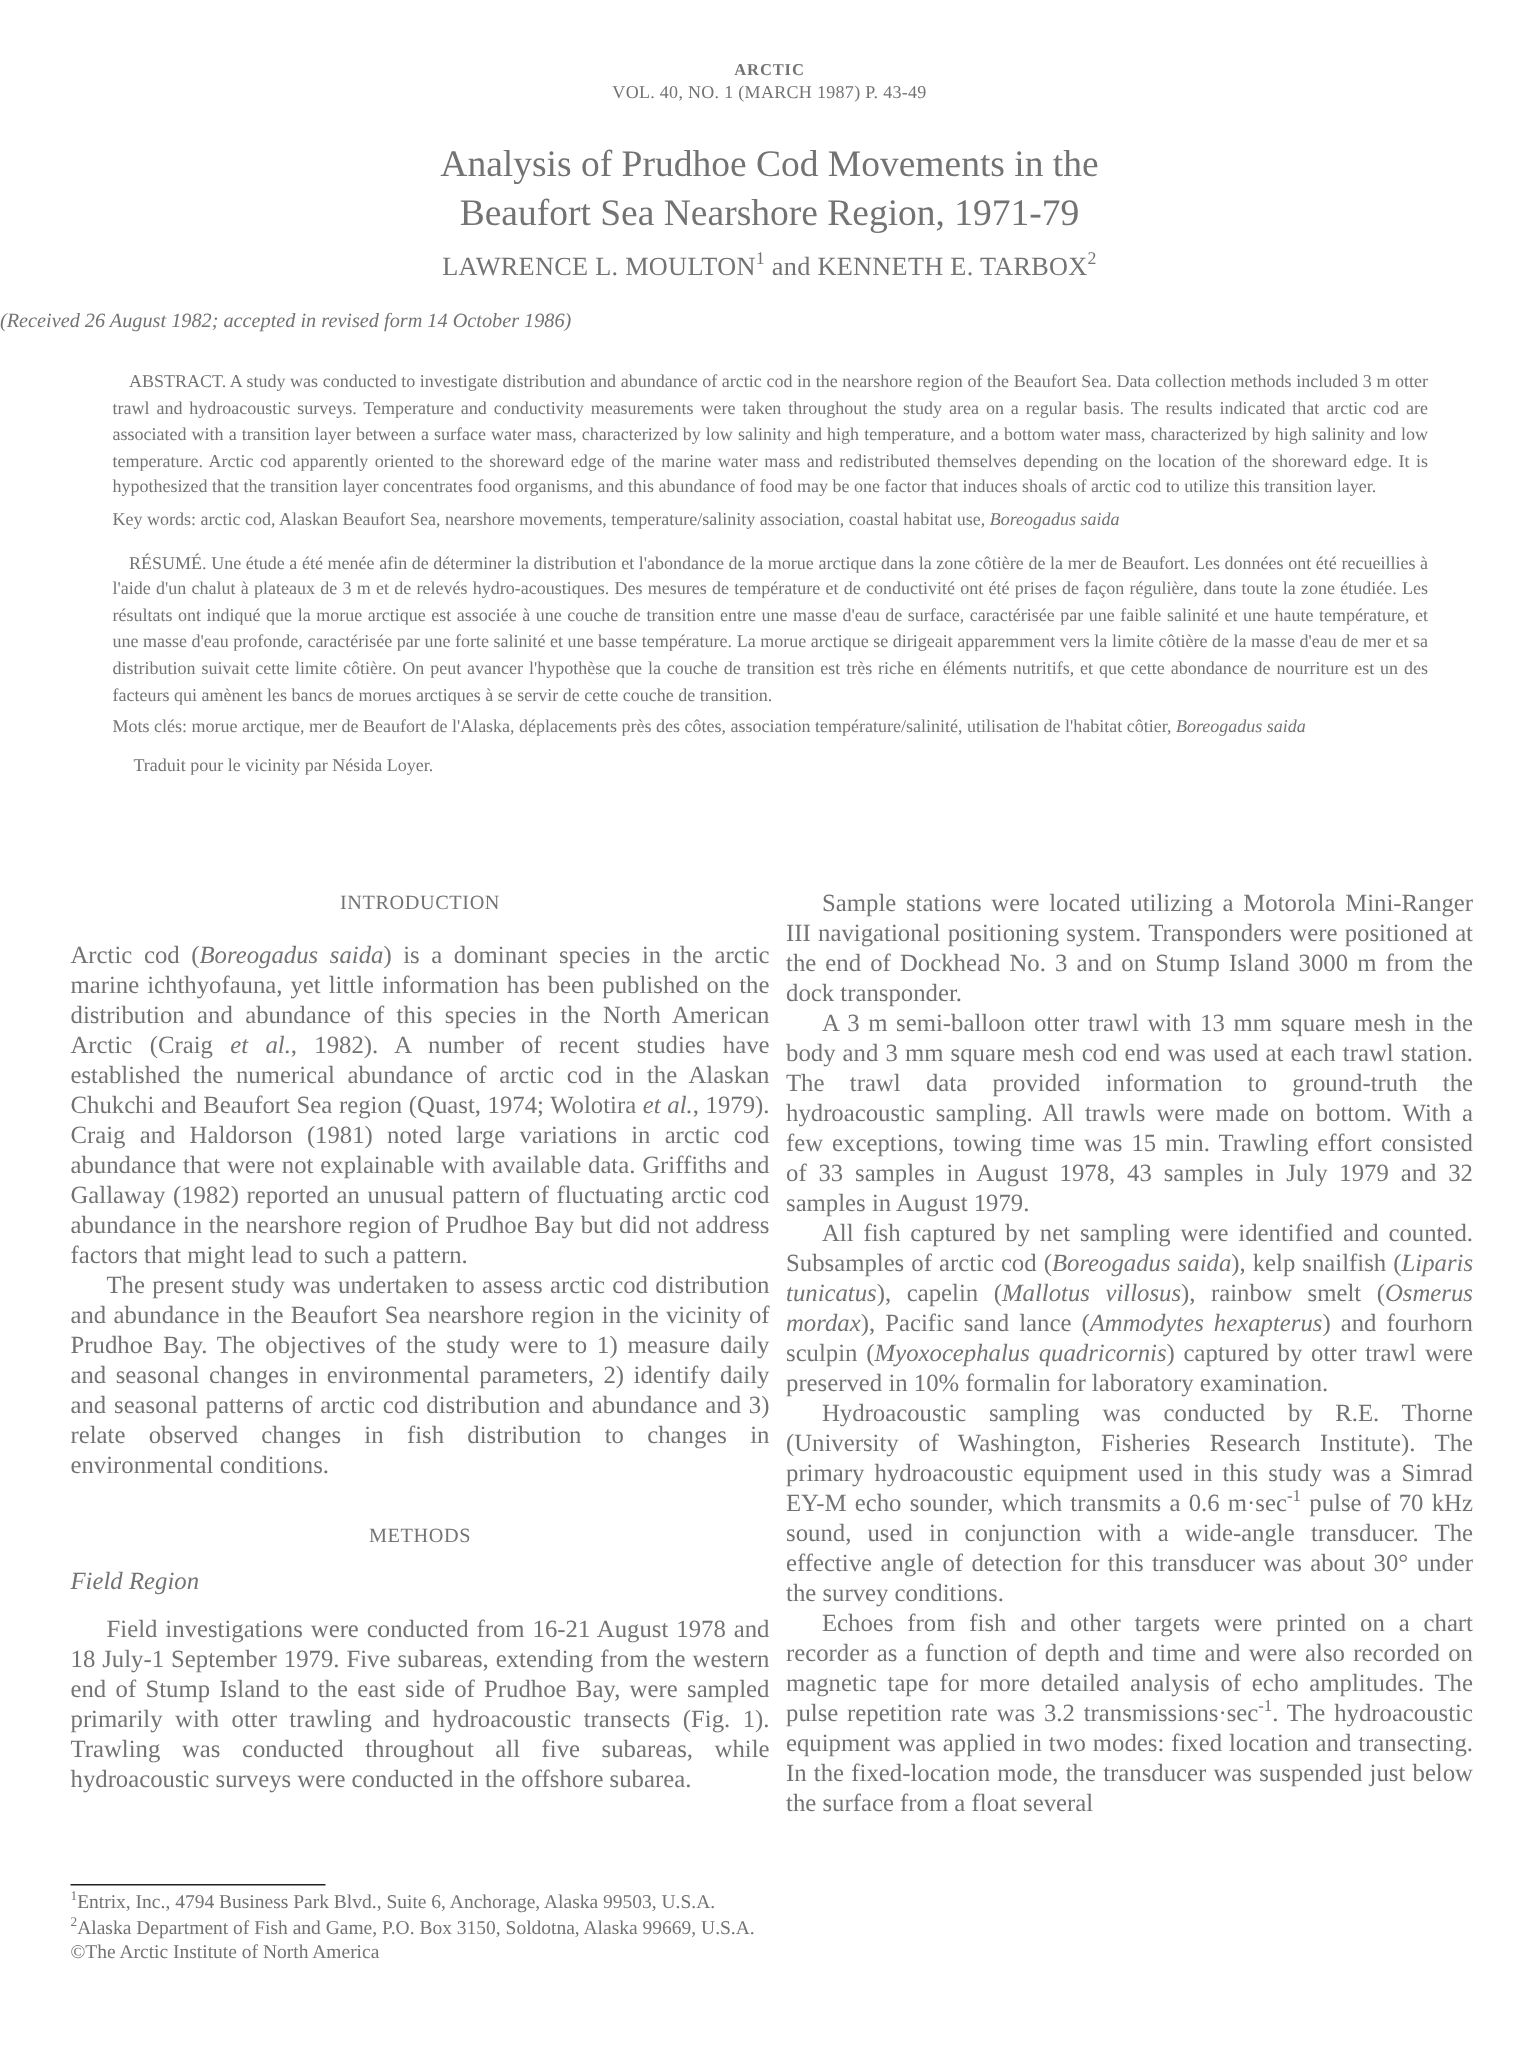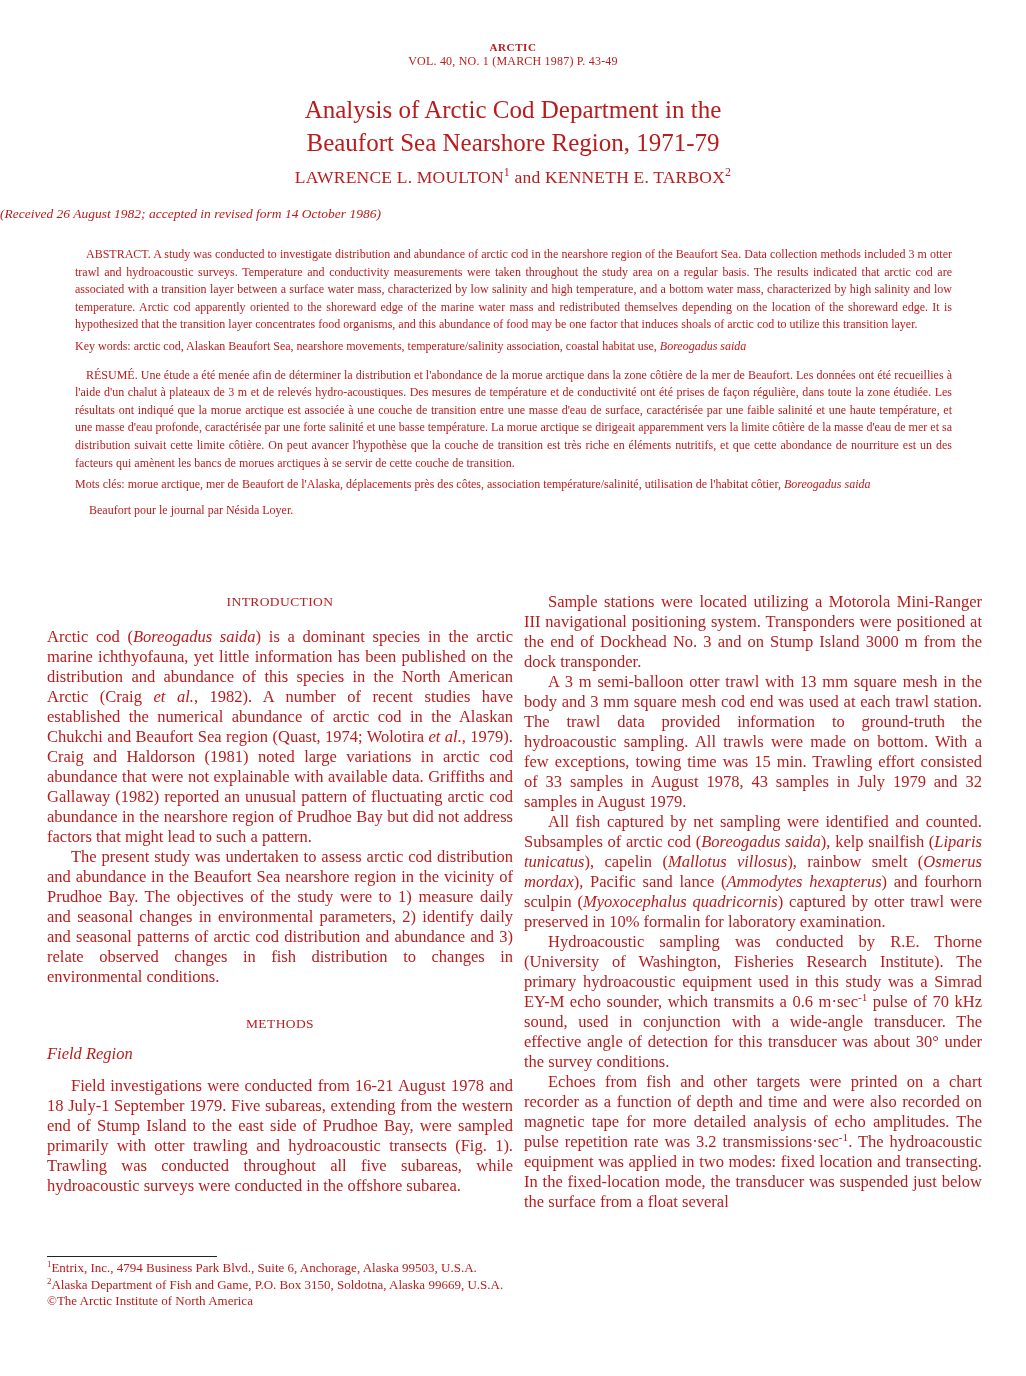--- a/index.html
+++ b/index.html
@@ -1,21 +1,21 @@
 <!DOCTYPE html>
 <html><head>
 <meta charset="utf-8">
 <style>
   html,body { margin:0; padding:0; background:#e8e8e8; }
   .page {
     position:relative;
     width:1026px; height:1376px;
     margin:0 auto;
     background:#ffffff;
-    color:#b91c1c;
+    color:#737373;
     font-family:"Liberation Serif", serif;
     overflow:hidden;
   }
   sup { font-size:68%; line-height:0; }
   .jheader { position:absolute; top:41px; left:0; right:0; text-align:center; }
   .jname  { font-size:11px; font-weight:bold; letter-spacing:0.6px; }
   .jissue { font-size:12px; margin-top:1px; letter-spacing:0.2px; }
 
   .title {
     position:absolute; top:93px; left:0; right:0;
@@ -68,34 +68,34 @@
 <body>
 
 <div class="page">
 
   <div class="jheader">
     <div class="jname">ARCTIC</div>
     <div class="jissue">VOL. 40, NO. 1 (MARCH 1987) P. 43-49</div>
   </div>
 
   <div class="title">
-    <div>Analysis of Arctic Cod Department in the</div>
+    <div>Analysis of Prudhoe Cod Movements in the</div>
     <div>Beaufort Sea Nearshore Region, 1971-79</div>
   </div>
 
   <div class="authors">LAWRENCE L. MOULTON<sup>1</sup> and KENNETH E. TARBOX<sup>2</sup></div>
 
   <div class="received">(Received 26 August 1982; accepted in revised form 14 October 1986)</div>
 
   <div class="frontmatter">
     <p class="fm-abstract">ABSTRACT. A study was conducted to investigate distribution and abundance of arctic cod in the nearshore region of the Beaufort Sea. Data collection methods included 3 m otter trawl and hydroacoustic surveys. Temperature and conductivity measurements were taken throughout the study area on a regular basis. The results indicated that arctic cod are associated with a transition layer between a surface water mass, characterized by low salinity and high temperature, and a bottom water mass, characterized by high salinity and low temperature. Arctic cod apparently oriented to the shoreward edge of the marine water mass and redistributed themselves depending on the location of the shoreward edge. It is hypothesized that the transition layer concentrates food organisms, and this abundance of food may be one factor that induces shoals of arctic cod to utilize this transition layer.</p>
     <p class="fm-keywords">Key words: arctic cod, Alaskan Beaufort Sea, nearshore movements, temperature/salinity association, coastal habitat use, <i>Boreogadus saida</i></p>
     <p class="fm-resume">RÉSUMÉ. Une étude a été menée afin de déterminer la distribution et l'abondance de la morue arctique dans la zone côtière de la mer de Beaufort. Les données ont été recueillies à l'aide d'un chalut à plateaux de 3 m et de relevés hydro-acoustiques. Des mesures de température et de conductivité ont été prises de façon régulière, dans toute la zone étudiée. Les résultats ont indiqué que la morue arctique est associée à une couche de transition entre une masse d'eau de surface, caractérisée par une faible salinité et une haute température, et une masse d'eau profonde, caractérisée par une forte salinité et une basse température. La morue arctique se dirigeait apparemment vers la limite côtière de la masse d'eau de mer et sa distribution suivait cette limite côtière. On peut avancer l'hypothèse que la couche de transition est très riche en éléments nutritifs, et que cette abondance de nourriture est un des facteurs qui amènent les bancs de morues arctiques à se servir de cette couche de transition.</p>
     <p class="fm-mots">Mots clés: morue arctique, mer de Beaufort de l'Alaska, déplacements près des côtes, association température/salinité, utilisation de l'habitat côtier, <i>Boreogadus saida</i></p>
-    <p class="fm-traduit">Beaufort pour le journal par Nésida Loyer.</p>
+    <p class="fm-traduit">Traduit pour le vicinity par Nésida Loyer.</p>
   </div>
 
   <div class="col col-left">
     <h2 class="sec-heading">INTRODUCTION</h2>
     <p>Arctic cod (<i>Boreogadus saida</i>) is a dominant species in the arctic marine ichthyofauna, yet little information has been published on the distribution and abundance of this species in the North American Arctic (Craig <i>et al.</i>, 1982). A number of recent studies have established the numerical abundance of arctic cod in the Alaskan Chukchi and Beaufort Sea region (Quast, 1974; Wolotira <i>et al.</i>, 1979). Craig and Haldorson (1981) noted large variations in arctic cod abundance that were not explainable with available data. Griffiths and Gallaway (1982) reported an unusual pattern of fluctuating arctic cod abundance in the nearshore region of Prudhoe Bay but did not address factors that might lead to such a pattern.</p>
     <p class="indent">The present study was undertaken to assess arctic cod distribution and abundance in the Beaufort Sea nearshore region in the vicinity of Prudhoe Bay. The objectives of the study were to 1) measure daily and seasonal changes in environmental parameters, 2) identify daily and seasonal patterns of arctic cod distribution and abundance and 3) relate observed changes in fish distribution to changes in environmental conditions.</p>
     <h2 class="sec-heading methods">METHODS</h2>
     <h3 class="subheading">Field Region</h3>
     <p class="indent">Field investigations were conducted from 16-21 August 1978 and 18 July-1 September 1979. Five subareas, extending from the western end of Stump Island to the east side of Prudhoe Bay, were sampled primarily with otter trawling and hydroacoustic transects (Fig. 1). Trawling was conducted throughout all five subareas, while hydroacoustic surveys were conducted in the offshore subarea.</p>
   </div>

